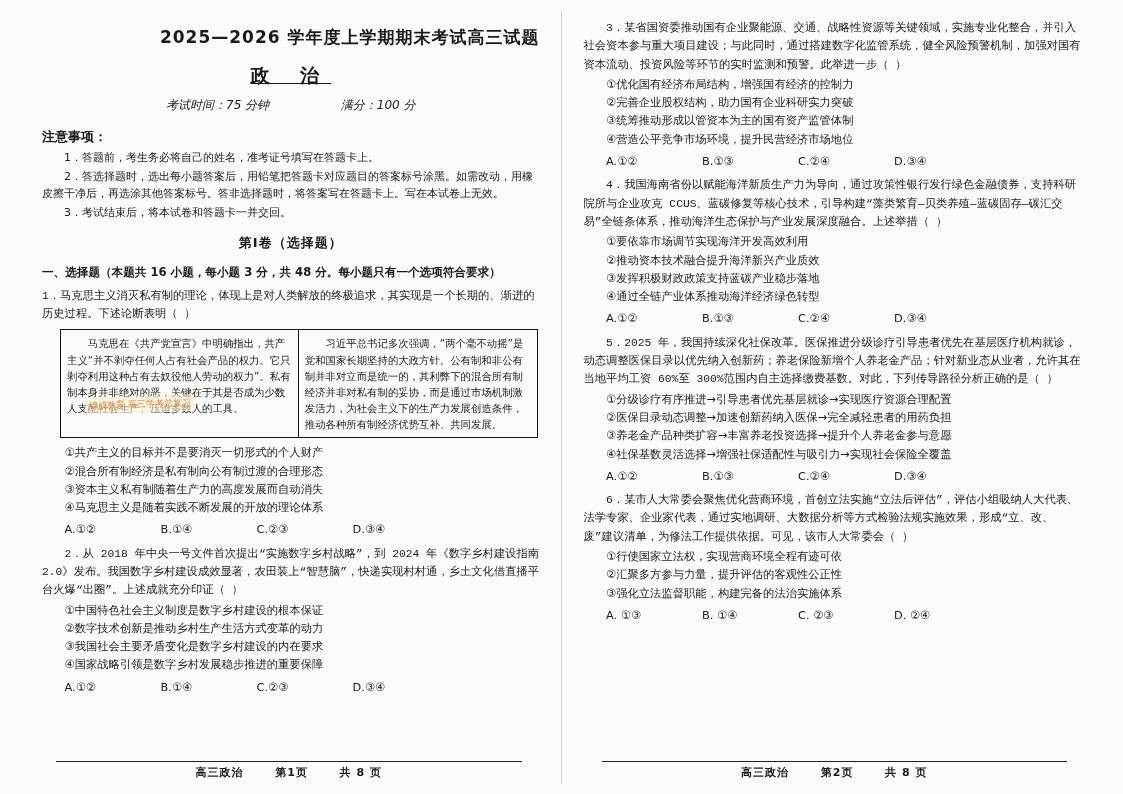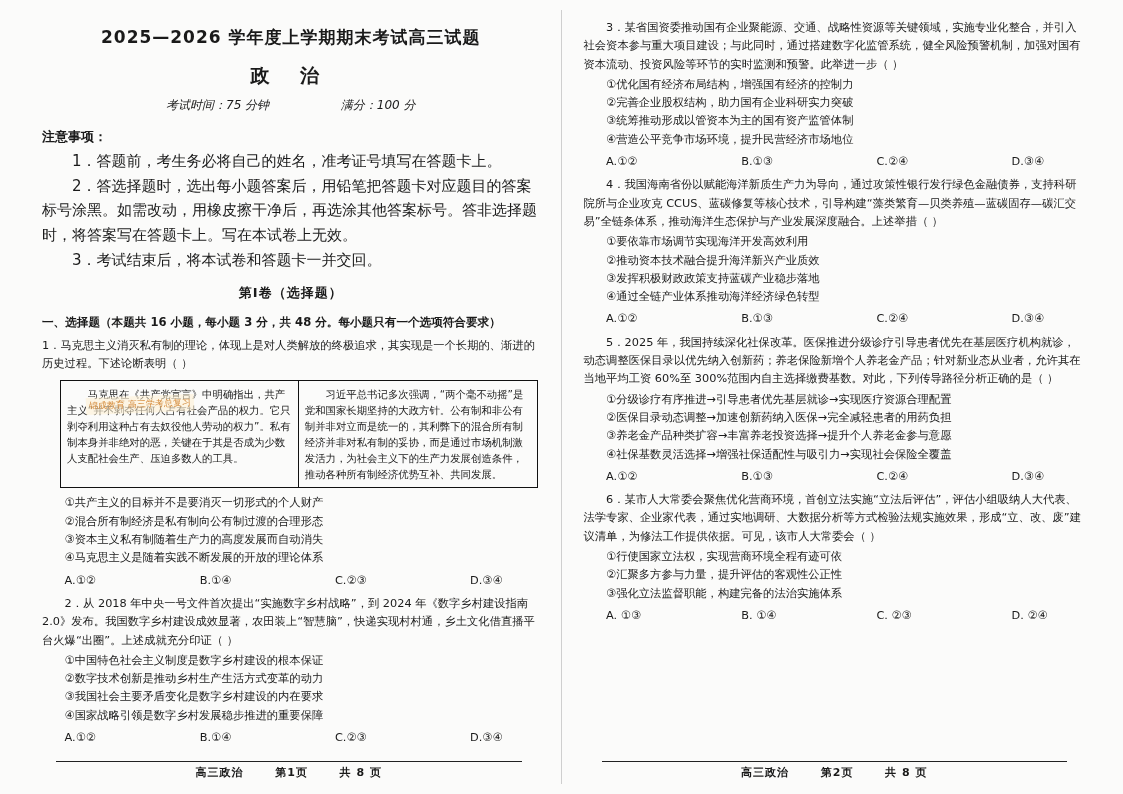--- a/index.html
+++ b/index.html
@@ -25,76 +25,76 @@
     line-height:1.62;
   }
   .col.left{padding:0 22px 0 26px;}
   .col.right{padding:0 26px 0 22px;}
   .divider{
     position:absolute;
     left:561px;top:10px;bottom:10px;
     width:1px;background:#cfcfcf;
   }
   .title1{
-    text-align:center;
+    text-align:right;
     font-size:17px;
     font-weight:bold;
     letter-spacing:1px;
     margin:10px 0 2px 0;
     font-family:"DejaVu Sans","Liberation Sans",sans-serif;
   }
   .title2{
     text-align:center;
     font-size:19px;
     font-weight:bold;
     letter-spacing:12px;
     margin:8px 0 6px 0;
+    text-decoration:underline;
   }
   .examinfo{
     text-align:center;
     font-size:12px;
     margin:6px 0 10px 0;
     font-style:italic;
   }
   .examinfo span.mid{display:inline-block;width:64px;}
   .notice-title{
     font-size:13px;font-weight:bold;margin:6px 0 2px 0;
   }
   .notice-item{
     text-indent:2em;
-    font-size:15px;
+    font-size:11px;
     margin:1px 0;
   }
   .part-title{
     text-align:center;
     font-size:13px;
     font-weight:bold;
     margin:10px 0 10px 0;
     letter-spacing:1px;
   }
   .section-head{
     font-size:11.6px;
     font-weight:bold;
     margin:4px 0 3px 0;
   }
   .q{
     margin:5px 0 2px 0;
     text-indent:0;
   }
-  .q .qbody{display:block;}
+  .q .qbody{display:block;font-family:Liberation Mono, monospace;}
   .opt{
     text-indent:2em;
     margin:0;
   }
   .ansrow{
     margin:4px 0 4px 0;
     text-indent:2em;
     display:flex;
-    gap:12px;
-    justify-content:space-between;
+    gap:4px;
   }
   .ansrow span{display:inline-block;width:86px;}
   .ansrow.spaced span{width:92px;}
   .material{
     border:1px solid #111;
     margin:6px 2px 6px 18px;
     display:flex;
     font-size:10.4px;
     line-height:1.55;
   }

